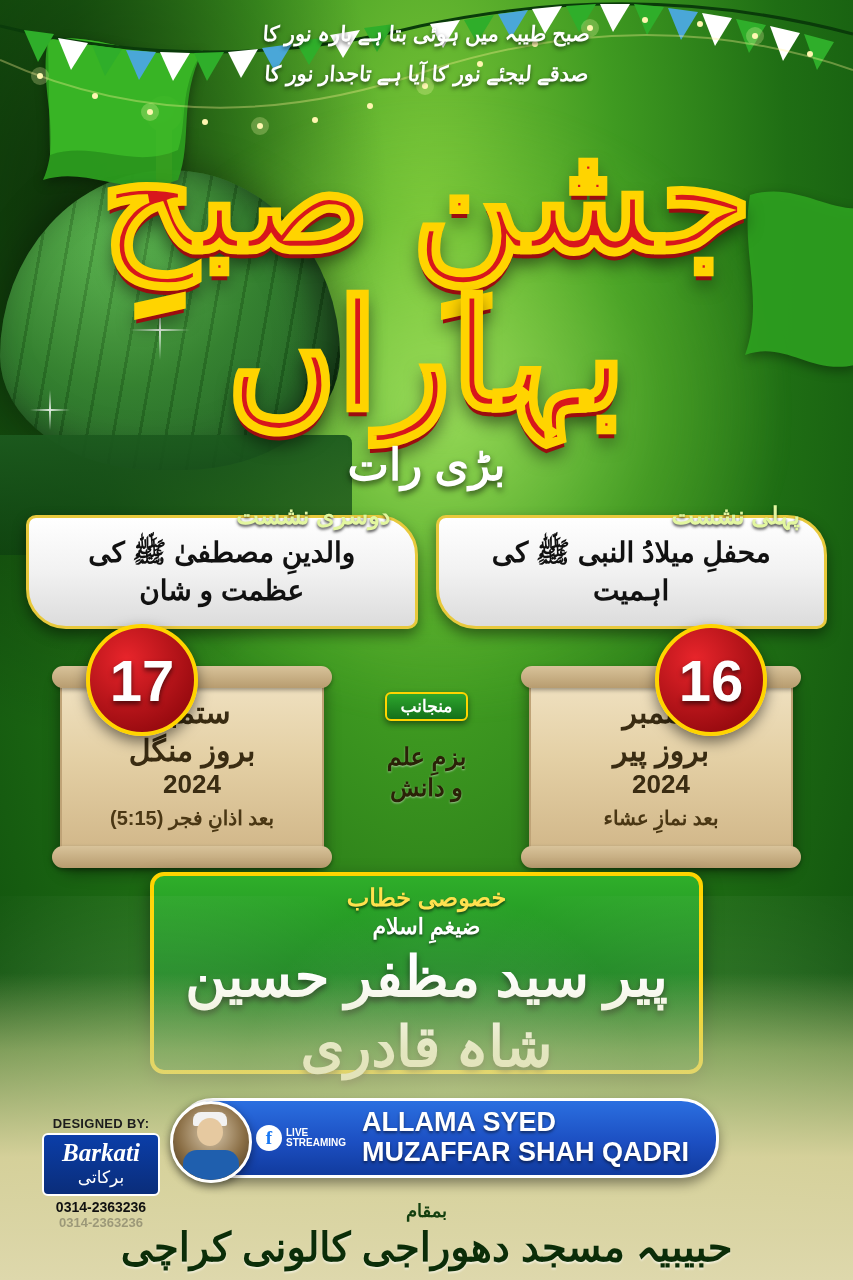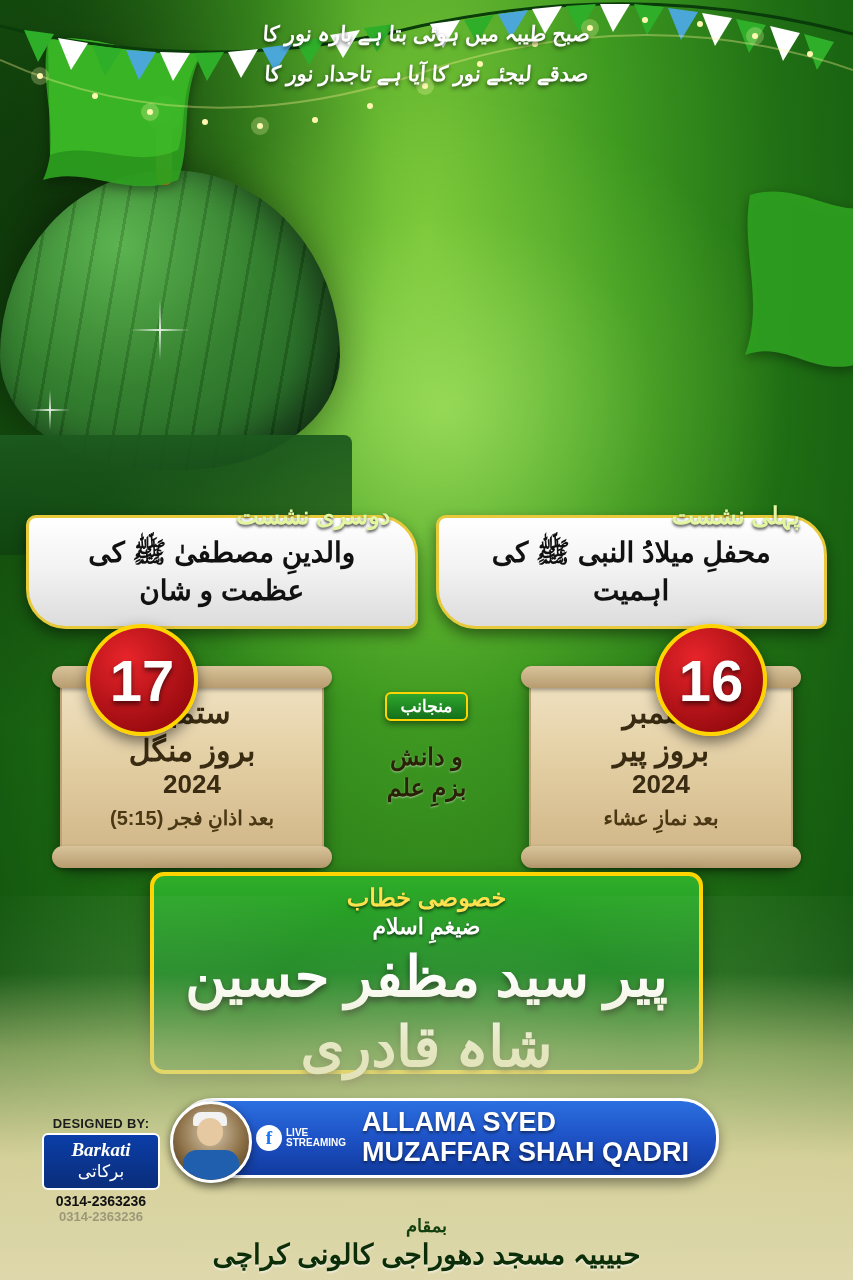--- a/index.html
+++ b/index.html
@@ -347,21 +347,21 @@
     margin-top: 2px;
     background: linear-gradient(to bottom, #0b3ea8, #0a2d7a);
     border: 2px solid #ffffff;
     border-radius: 6px;
     padding: 4px 0 6px;
     color: #fff;
   }
   .designer-logo .brand {
     font-family: "Liberation Serif", serif;
     font-style: italic;
-    font-size: 19px;
+    font-size: 25px;
     font-weight: bold;
   }
   .designer-logo .sub {
     font-size: 17px;
   }
   .designer-phone {
     margin-top: 3px;
     color: #111;
     font-size: 14px;
     font-weight: bold;
@@ -455,21 +455,21 @@
     text-align: center;
     direction: rtl;
     color: #0c2f0a;
   }
   .venue-top {
     font-size: 18px;
     font-weight: bold;
     color: #14400f;
   }
   .venue-main {
-    font-size: 28px;
+    font-size: 40px;
     font-weight: bold;
     line-height: 1.25;
     color: #0b2d08;
     text-shadow: 0 2px 2px rgba(255,255,255,0.5);
   }
 </style>
 </head>
 <body>
 
 <div class="poster">
@@ -552,20 +552,24 @@
         <circle cx="590" cy="28" r="9"></circle>
         <circle cx="755" cy="36" r="9"></circle>
     </g>
   </svg>
 
   <div class="couplet">
     <div>صبح طیبہ میں ہوئی بتا ہے بارہ نور کا</div>
     <div>صدقے لیجئے نور کا آیا ہے تاجدار نور کا</div>
   </div>
 
+  <div class="title-block">
+    <div class="title-main">جشنِ صبحِ بہاراں</div>
+    <div class="title-sub">بڑی رات</div>
+  </div>
 
   <div class="sessions">
     <div class="session">
       <div class="session-label">پہلی نشست</div>
       <div class="session-text">محفلِ میلادُ النبی ﷺ کی اہمیت</div>
     </div>
     <div class="session">
       <div class="session-label">دوسری نشست</div>
       <div class="session-text">والدینِ مصطفیٰ ﷺ کی عظمت و شان</div>
     </div>
@@ -587,22 +591,22 @@
         <div class="scroll-day">ستمبر</div>
         <div class="scroll-day">بروز منگل</div>
         <div class="scroll-year">2024</div>
         <div class="scroll-time">بعد اذانِ فجر (5:15)</div>
       </div>
     </div>
     <div class="badge-num badge-17">17</div>
 
     <div class="center-tag">
       <div class="ribbon">منجانب</div>
+      <div class="line">بزمِ علم</div>
       <div class="line">و دانش</div>
-      <div class="line">بزمِ علم</div>
     </div>
   </div>
 
   <div class="speaker-panel">
     <div class="speaker-kicker">خصوصی خطاب</div>
     <div class="speaker-title">ضیغمِ اسلام</div>
     <div class="speaker-name">پیر سید مظفر حسین شاہ قادری</div>
   </div>
 
   <div class="bg-bottom-ghost"></div>

